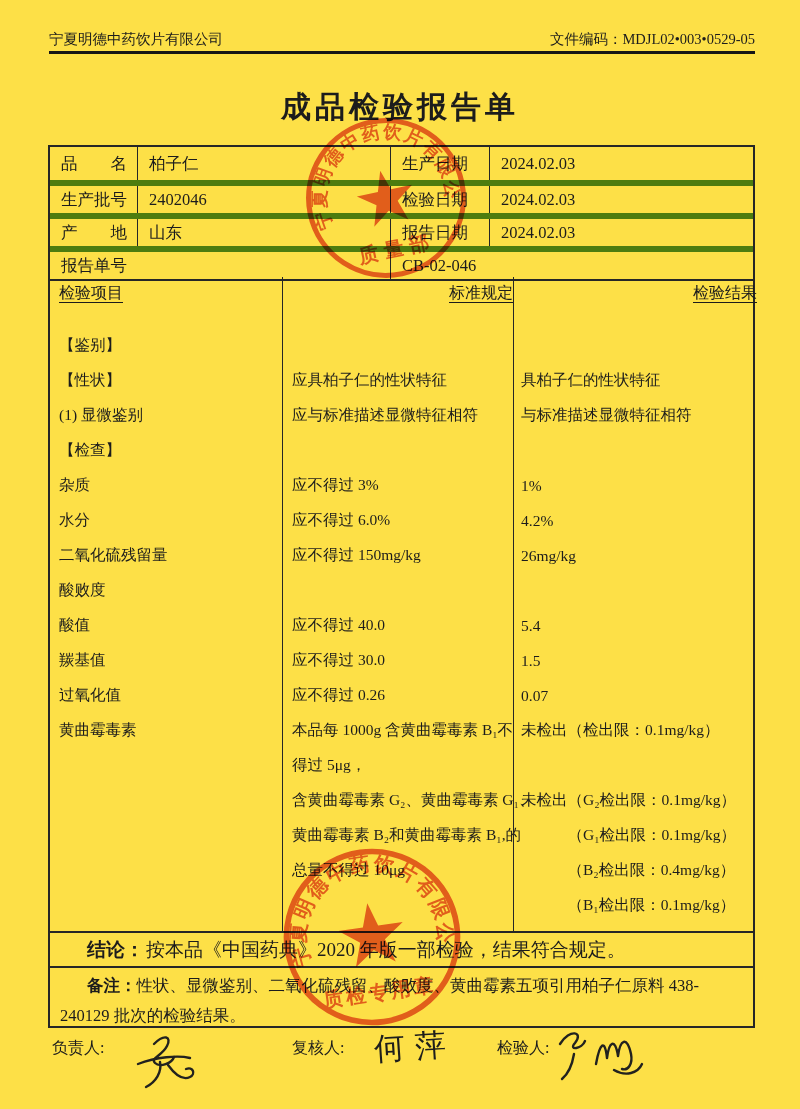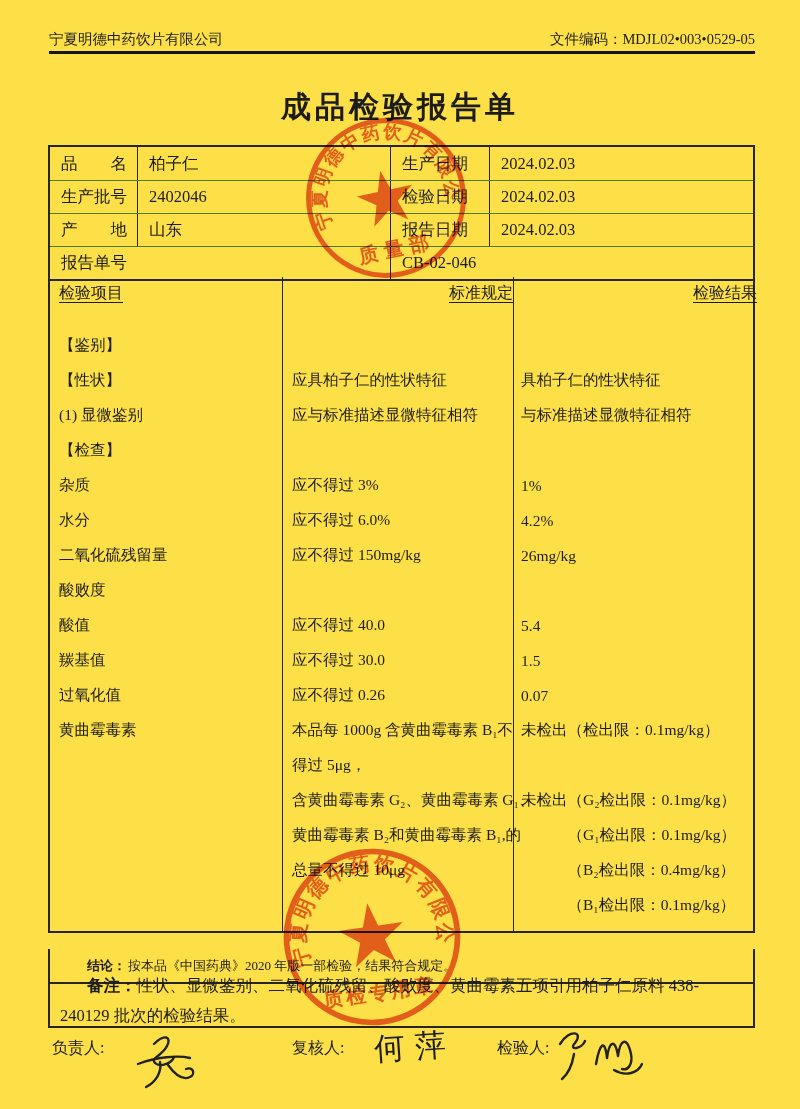--- a/index.html
+++ b/index.html
@@ -8,40 +8,40 @@
     font-family:"Liberation Serif","DejaVu Serif",serif;color:#1c1c1c;
     overflow:hidden;
   }
   
   .doc-header{position:absolute;left:49px;top:30px;width:706px;display:flex;justify-content:space-between;font-size:14.5px;}
   .header-rule{position:absolute;left:49px;top:51px;width:706px;height:3px;background:#161616;}
   .title{position:absolute;left:0;top:87px;width:100%;text-align:center;font-size:30px;font-weight:bold;letter-spacing:4px;}
   
   .info-table{position:absolute;left:48px;top:145px;width:707px;border:2px solid #262626;box-sizing:border-box;background:transparent;}
   .info-row{display:grid;grid-template-columns:87px 253px 99px 268px;height:33px;box-sizing:border-box;}
-  .info-row + .info-row{border-top:1px solid #4d7c0f;}
+  .info-row + .info-row{border-top:6px solid #4d7c0f;}
   .info-row > div{display:flex;align-items:center;padding-left:11px;font-size:16.5px;box-sizing:border-box;white-space:nowrap;}
   .info-row > div + div{border-left:1px solid #262626;}
   .info-row.report-no{grid-template-columns:340px 367px;}
   
   .main-table{position:absolute;left:48px;top:277px;width:707px;height:656px;border:2px solid #262626;border-top:none;box-sizing:border-box;}
   .vline{position:absolute;top:0;bottom:0;width:1px;background:#262626;}
   .vline.v1{left:232px;} .vline.v2{left:463px;}
   .mt-header{display:grid;grid-template-columns:232px 231px 244px;height:33px;align-items:center;font-size:16px;}
   .mt-header .h1{padding-left:9px;text-align:left;}
   .mt-header .h2,.mt-header .h3{text-align:right;}
   .mt-header span{text-decoration:underline;text-underline-offset:4px;}
   .mt-body{padding-top:18px;}
   .mt-row{display:grid;grid-template-columns:232px 231px 244px;height:35px;align-items:center;font-size:15.5px;}
   .mt-row > div{white-space:pre;overflow:visible;box-sizing:border-box;}
   .mt-c1{padding-left:9px;}
   .mt-c2{padding-left:10px;}
   .mt-c3{padding-left:8px;}
   
-  .conclusion{position:absolute;left:48px;top:933px;width:707px;height:35px;border:2px solid #262626;border-top:none;box-sizing:border-box;display:flex;align-items:center;padding-left:37px;font-size:13px;margin-top:16px;}
+  .conclusion{position:absolute;left:48px;top:933px;width:707px;height:35px;border:2px solid #262626;border-top:none;box-sizing:border-box;display:flex;align-items:center;padding-left:37px;font-size:19px;}
   .conclusion .lbl{font-weight:bold;margin-right:2px;}
   .remark{position:absolute;left:48px;top:966px;width:707px;height:62px;border:2px solid #262626;border-top:none;box-sizing:border-box;font-size:16.5px;line-height:30px;padding:5px 30px 0 10px;text-indent:27px;}
   .remark .lbl{font-weight:bold;}
   
   .signatures{position:absolute;left:52px;top:1036px;width:720px;height:70px;font-size:16px;}
   .sig-label{position:absolute;top:2px;white-space:nowrap;}
   .sig-label.lead{left:0;}
   .sig-label.review{left:240px;}
   .sig-label.inspect{left:445px;}
   .sig-svg{position:absolute;}

